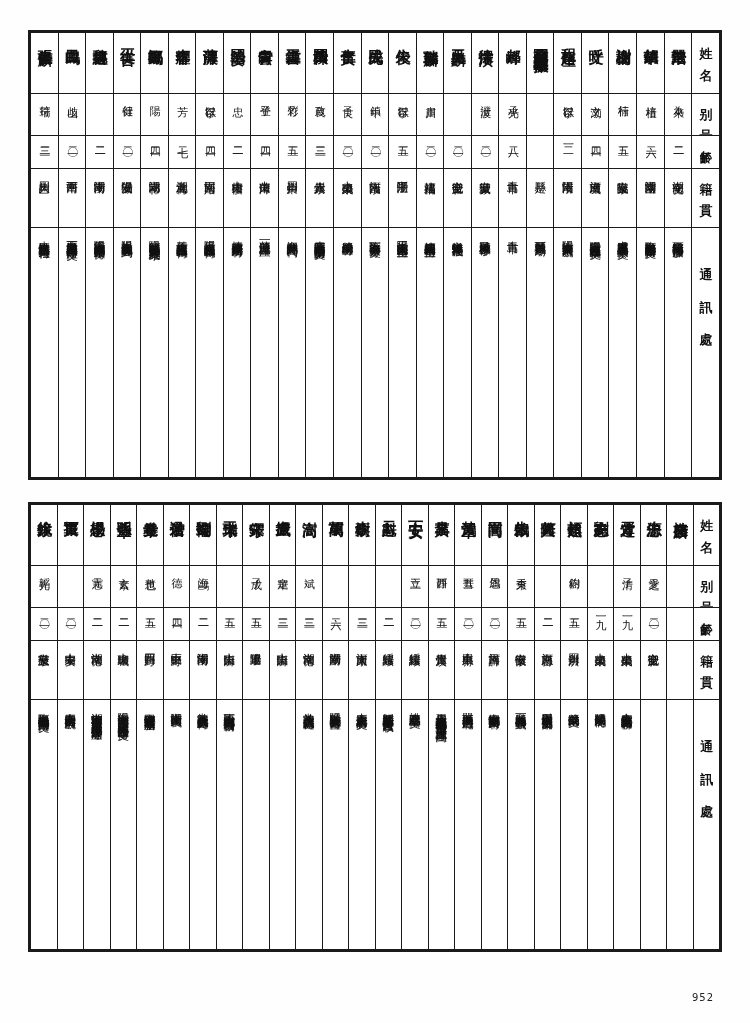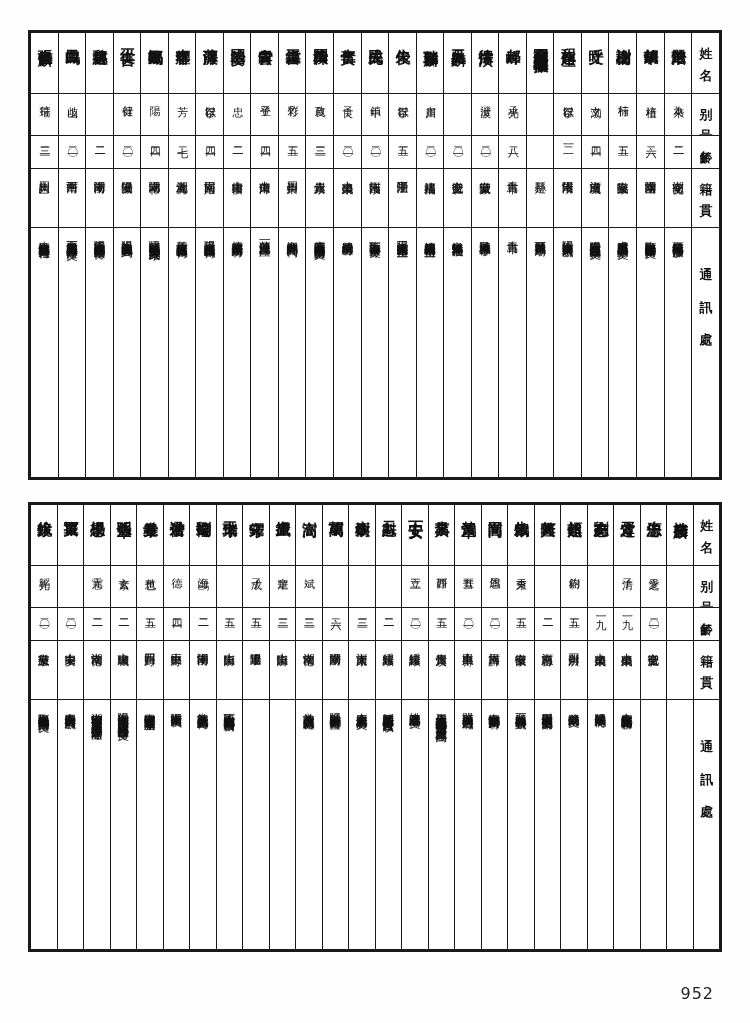--- a/index.html
+++ b/index.html
@@ -83,21 +83,21 @@
 
   .small-note {
     font-size: 8.5px;
     line-height: 1.05;
   }
 
   .page-number {
     position: absolute;
     right: 36px;
     bottom: 20px;
-    font-size: 16px;
+    font-size: 10px;
     color: #222;
     letter-spacing: 1px;
   }
 </style>
 </head>
 <body>
 
 <div class="page">
 
   <div class="tbl-wrap" id="block-top">

